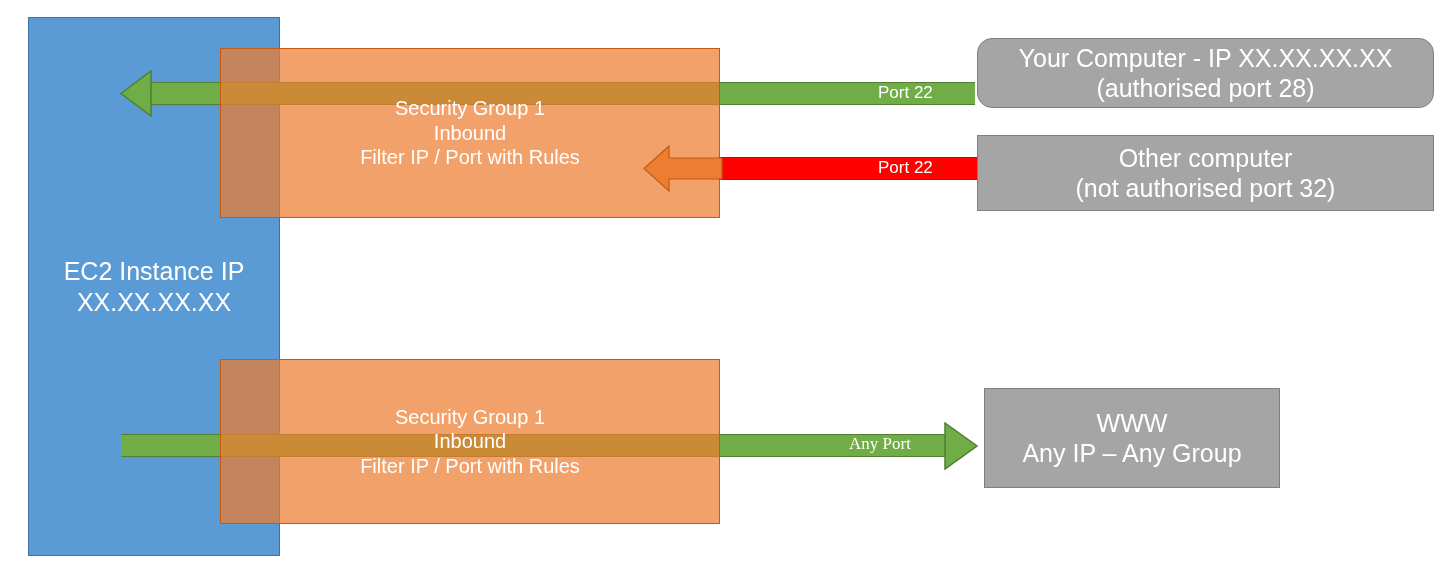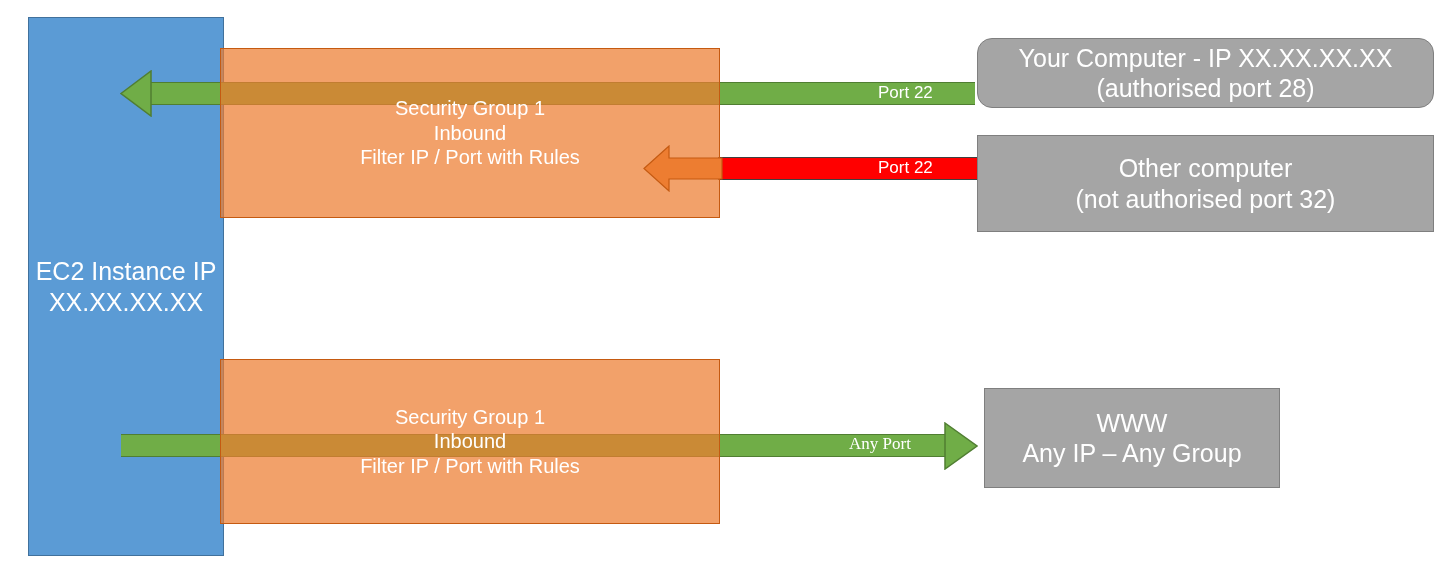--- a/index.html
+++ b/index.html
@@ -25,21 +25,21 @@
     align-items: center;
     justify-content: center;
     text-align: center;
     color: #ffffff;
     line-height: 1.22;
   }
   
   #ec2-instance {
     left: 28px;
     top: 17px;
-    width: 196px;
+    width: 252px;
     height: 539px;
     background: #5b9bd5;
     border: 1px solid #41719c;
     z-index: 1;
   }
   #ec2-instance .label-block {
     position: absolute;
     left: 0;
     right: 0;
     top: 238px;
@@ -162,21 +162,21 @@
     left: 977px;
     top: 38px;
     width: 457px;
     height: 70px;
     border-radius: 15px;
   }
   #other-computer {
     left: 977px;
     top: 135px;
     width: 457px;
-    height: 97px;
+    height: 76px;
   }
   #www-box {
     left: 984px;
     top: 388px;
     width: 296px;
     height: 100px;
   }
 </style>
 </head>
 <body>

